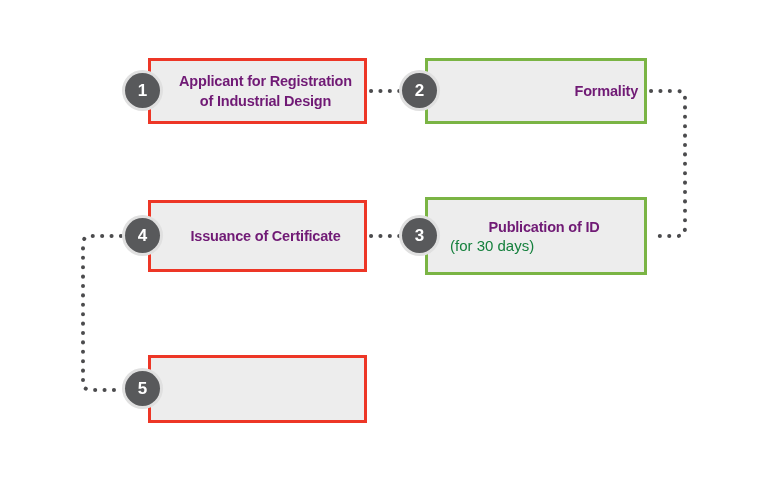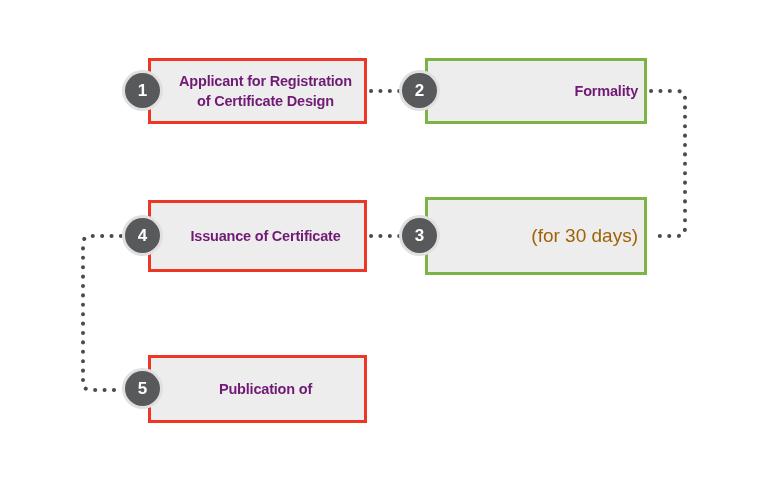--- a/index.html
+++ b/index.html
@@ -46,25 +46,25 @@
   .box.green { border-color: #7ab444; }
   .box .line {
     text-align: center;
     font-weight: bold;
     font-size: 14.5px;
     line-height: 20px;
     letter-spacing: -0.2px;
     color: #701a75;
   }
   .box .subline {
-    text-align: right;
+    text-align: left;
     font-weight: normal;
-    font-size: 19px;
+    font-size: 15px;
     line-height: 18px;
-    color: #a16207;
+    color: #15803d;
   }
   .num-badge {
     position: absolute;
     width: 35px;
     height: 35px;
     border-radius: 50%;
     background: #58595b;
     box-shadow: 0 0 0 3px #e0e0e0;
     display: flex;
     align-items: center;
@@ -82,47 +82,47 @@
 
   <svg class="connector-layer" viewBox="0 0 770 484" xmlns="http://www.w3.org/2000/svg">
     <path class="dots" d="M 371 91 H 400"></path>
     <path class="dots" d="M 651 91 H 677 Q 685 91 685 99 V 228 Q 685 236 677 236 H 651"></path>
     <path class="dots" d="M 371 236 H 400"></path>
     <path class="dots" d="M 121 236 H 91 Q 83 236 83 244 V 382 Q 83 390 91 390 H 121"></path>
   </svg>
 
   <div class="box red" style="left:148px; top:58px; width:219px; height:66px;">
     <div class="line">Applicant for Registration</div>
-    <div class="line">of Certificate Design</div>
+    <div class="line">of Industrial Design</div>
   </div>
   <div class="num-badge" style="left:125px; top:73px;">
     <span>1</span>
   </div>
 
   <div class="box green" style="left:425px; top:58px; width:222px; height:66px;align-items:flex-end;">
     <div class="line">Formality</div>
   </div>
   <div class="num-badge" style="left:402px; top:73px;">
     <span>2</span>
   </div>
 
   <div class="box green" style="left:425px; top:197px; width:222px; height:78px;">
+    <div class="line">Publication of ID</div>
     <div class="subline">(for 30 days)</div>
   </div>
   <div class="num-badge" style="left:402px; top:218px;">
     <span>3</span>
   </div>
 
   <div class="box red" style="left:148px; top:200px; width:219px; height:72px;">
     <div class="line">Issuance of Certificate</div>
   </div>
   <div class="num-badge" style="left:125px; top:218px;">
     <span>4</span>
   </div>
 
   <div class="box red" style="left:148px; top:355px; width:219px; height:68px;">
-    <div class="line">Publication of</div>
   </div>
   <div class="num-badge" style="left:125px; top:371px;">
     <span>5</span>
   </div>
 
 </div>
 
 </body></html>

